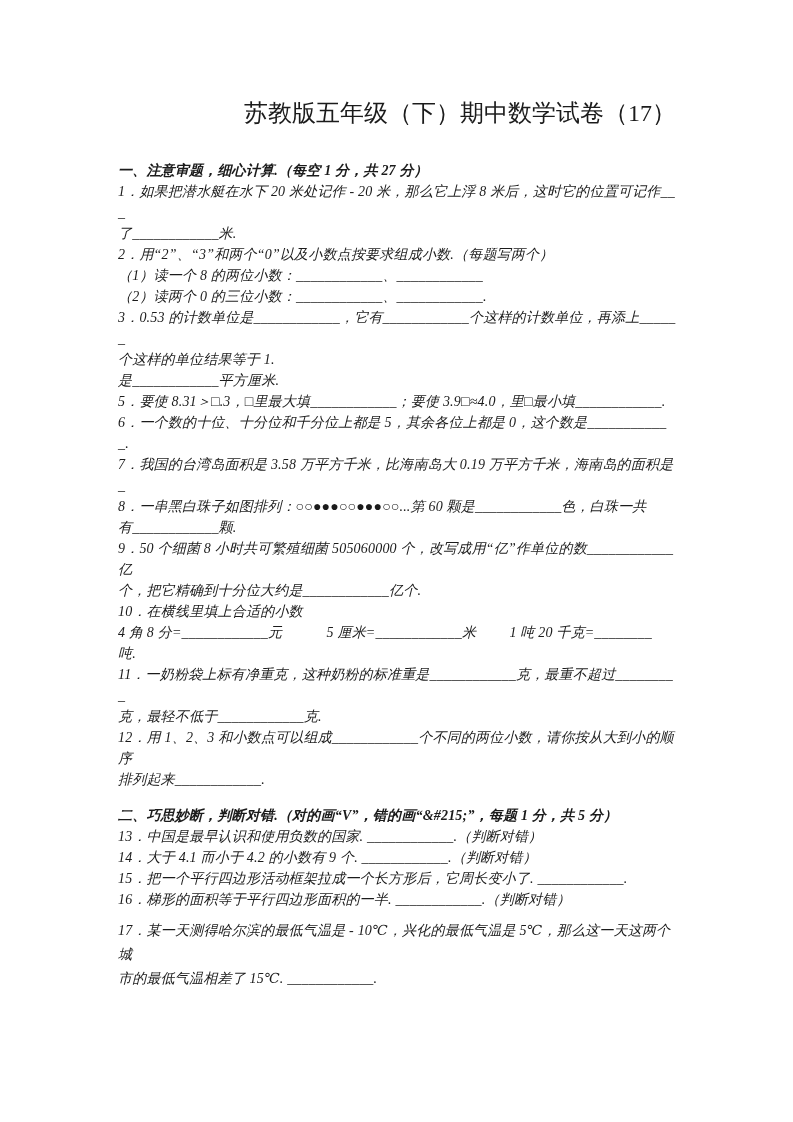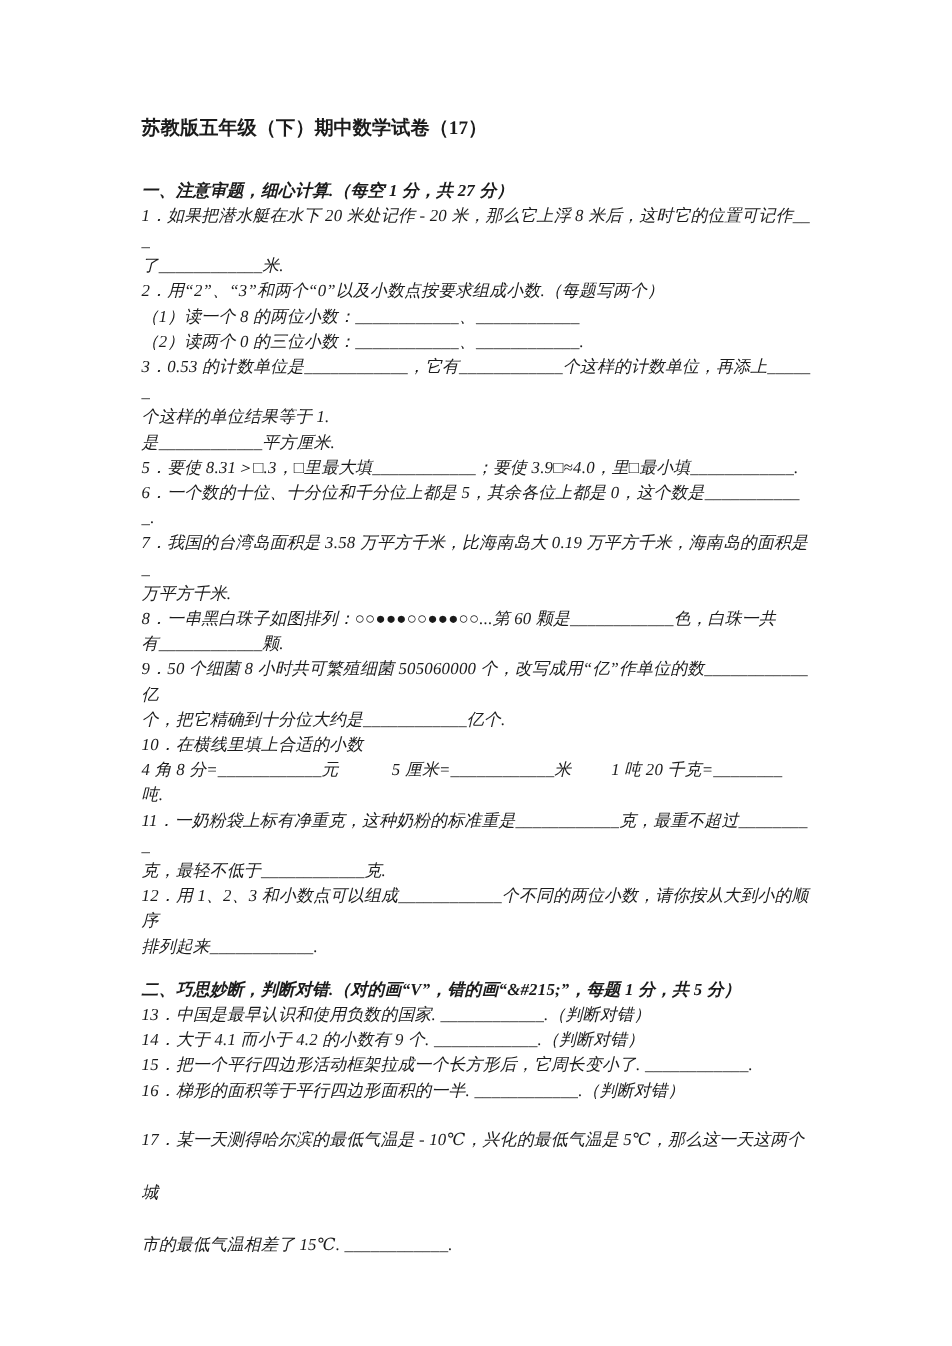--- a/index.html
+++ b/index.html
@@ -11,23 +11,23 @@
     width: 793px;
     height: 1122px;
     overflow: hidden;
     font-family: "Liberation Serif", "DejaVu Serif", serif;
     color: #1b1b1b;
   }
   .paper {
     padding: 97px 117px 0 118px;
   }
   .title {
-    font-size: 16px;
-    font-weight: bold;
-    text-align: left;
+    font-size: 24px;
+    font-weight: normal;
+    text-align: right;
     margin: 0 0 31px 0;
     white-space: nowrap;
   }
   .section {
     margin-top: 15px;
     font-style: italic;
   }
   .section:first-of-type {
     margin-top: 0;
   }
@@ -35,21 +35,21 @@
     font-weight: bold;
   }
   .heading, .line {
     font-size: 14px;
     line-height: 21px;
     white-space: pre-wrap;
     word-break: break-all;
     letter-spacing: 0.2px;
   }
   .line.wide {
-    line-height: 44px;
+    line-height: 24px;
   }
   .wide-group {
     margin-top: 9px;
     margin-bottom: 12px;
   }
 </style>
 </head>
 <body>
 
 <main class="paper">
@@ -61,21 +61,20 @@
         <div class="line">了____________米.</div>
         <div class="line">2．用“2”、“3”和两个“0”以及小数点按要求组成小数.（每题写两个）</div>
         <div class="line">（1）读一个 8 的两位小数：____________、____________</div>
         <div class="line">（2）读两个 0 的三位小数：____________、____________.</div>
         <div class="line">3．0.53 的计数单位是____________，它有____________个这样的计数单位，再添上______</div>
         <div class="line">个这样的单位结果等于 1.</div>
         <div class="line">是____________平方厘米.</div>
         <div class="line">5．要使 8.31＞□.3，□里最大填____________；要使 3.9□≈4.0，里□最小填____________.</div>
         <div class="line">6．一个数的十位、十分位和千分位上都是 5，其余各位上都是 0，这个数是____________.</div>
         <div class="line">7．我国的台湾岛面积是 3.58 万平方千米，比海南岛大 0.19 万平方千米，海南岛的面积是_</div>
-        <div class="line">万平方千米.</div>
         <div class="line">8．一串黑白珠子如图排列：○○●●●○○●●●○○...第 60 颗是____________色，白珠一共</div>
         <div class="line">有____________颗.</div>
         <div class="line">9．50 个细菌 8 小时共可繁殖细菌 505060000 个，改写成用“亿”作单位的数____________ 亿</div>
         <div class="line">个，把它精确到十分位大约是____________亿个.</div>
         <div class="line">10．在横线里填上合适的小数</div>
         <div class="line">4 角 8 分=____________元            5 厘米=____________米         1 吨 20 千克=________</div>
         <div class="line">吨.</div>
         <div class="line">11．一奶粉袋上标有净重克，这种奶粉的标准重是____________克，最重不超过_________</div>
         <div class="line">克，最轻不低于____________克.</div>
         <div class="line">12．用 1、2、3 和小数点可以组成____________个不同的两位小数，请你按从大到小的顺序</div>

